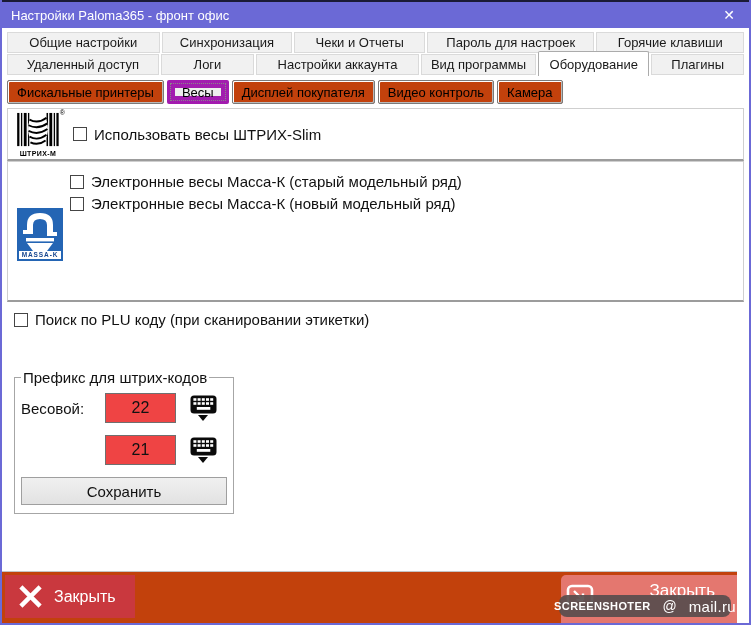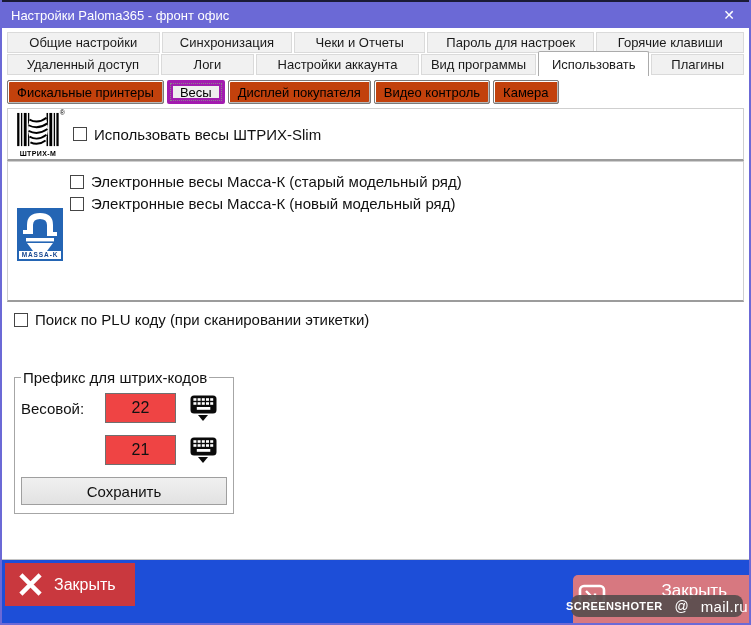--- a/index.html
+++ b/index.html
@@ -41,21 +41,21 @@
   .subtabs { display:flex; gap:3px; padding:4px 5px 4px 5px; }
   .subtab {
     height:24px; padding:0 9px; font-size:13px; white-space:nowrap;
     background:#c2410c; border:1px solid #7a7a7a; border-radius:2px;
     display:flex; align-items:center;
     box-shadow: inset 1px 1px 0 #ffffff, inset -1px -1px 0 #b9b9b9;
     cursor:default;
   }
   .subtab.active {
     background:#eeeeee;
-    border:6px solid #a21caf; padding:0 7px;
+    border:8px solid #a21caf; padding:0 7px;
     box-shadow:none; outline:1px dotted #888; outline-offset:-4px;
   }
 
   
   .panel1 {
     margin:0 5px; height:53px;
     border:1px solid #cfcfcf; border-bottom:2px solid #9c9c9c;
     display:flex; align-items:center; gap:12px; padding-left:7px;
   }
   .panel2 {
@@ -107,22 +107,22 @@
   .kb-arrow { width:0; height:0; border-left:5px solid transparent; border-right:5px solid transparent; border-top:6px solid #0a0a0a; margin-top:1px; }
   .save-btn {
     display:block; width:100%; height:28px; margin-top:2px;
     background:linear-gradient(#f0f0f0,#e2e2e2);
     border:1px solid #9f9f9f; font-family:"Liberation Sans",sans-serif;
     font-size:15px; color:#111; cursor:default;
   }
 
   
   .footer {
-    position:absolute; left:0; right:0; bottom:0; height:64px;
-    background:#1d4ed8; border-top:1px solid #c4c4c4;
+    position:absolute; left:0; right:12px; bottom:0; height:52px;
+    background:#c2410c; border-top:1px solid #c4c4c4;
   }
   .close-btn {
     position:absolute; left:3px; top:3px; width:130px; height:43px;
     background:#c9383e; color:#fff; border:none;
     display:flex; align-items:center; gap:11px; padding-left:13px;
     font-family:"Liberation Sans",sans-serif; font-size:16px; cursor:default;
   }
 
   
   .watermark {
@@ -163,21 +163,21 @@
       <div class="tab" style="flex:130 0 0">Синхронизация</div>
       <div class="tab" style="flex:130 0 0">Чеки и Отчеты</div>
       <div class="tab" style="flex:167 0 0">Пароль для настроек</div>
       <div class="tab" style="flex:147 0 0">Горячие клавиши</div>
     </div>
     <div class="tabrow">
       <div class="tab" style="flex:152 0 0">Удаленный доступ</div>
       <div class="tab" style="flex:93 0 0">Логи</div>
       <div class="tab" style="flex:163 0 0">Настройки аккаунта</div>
       <div class="tab" style="flex:115 0 0">Вид программы</div>
-      <div class="tab active" style="flex:111 0 0">Использовать</div>
+      <div class="tab active" style="flex:111 0 0">Оборудование</div>
       <div class="tab" style="flex:92 0 0">Плагины</div>
     </div>
   </div>
 
   <div class="subtabs">
     <div class="subtab">Фискальные принтеры</div>
     <div class="subtab active">Весы</div>
     <div class="subtab">Дисплей покупателя</div>
     <div class="subtab">Видео контроль</div>
     <div class="subtab">Камера</div>

